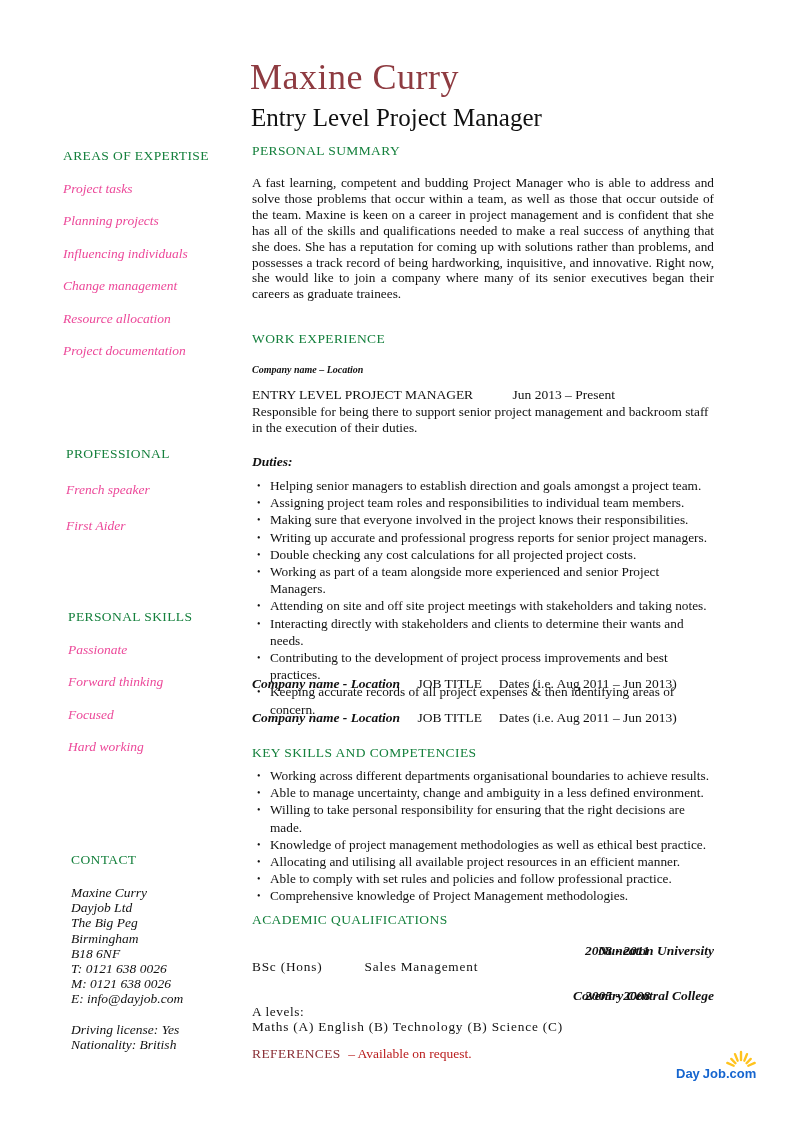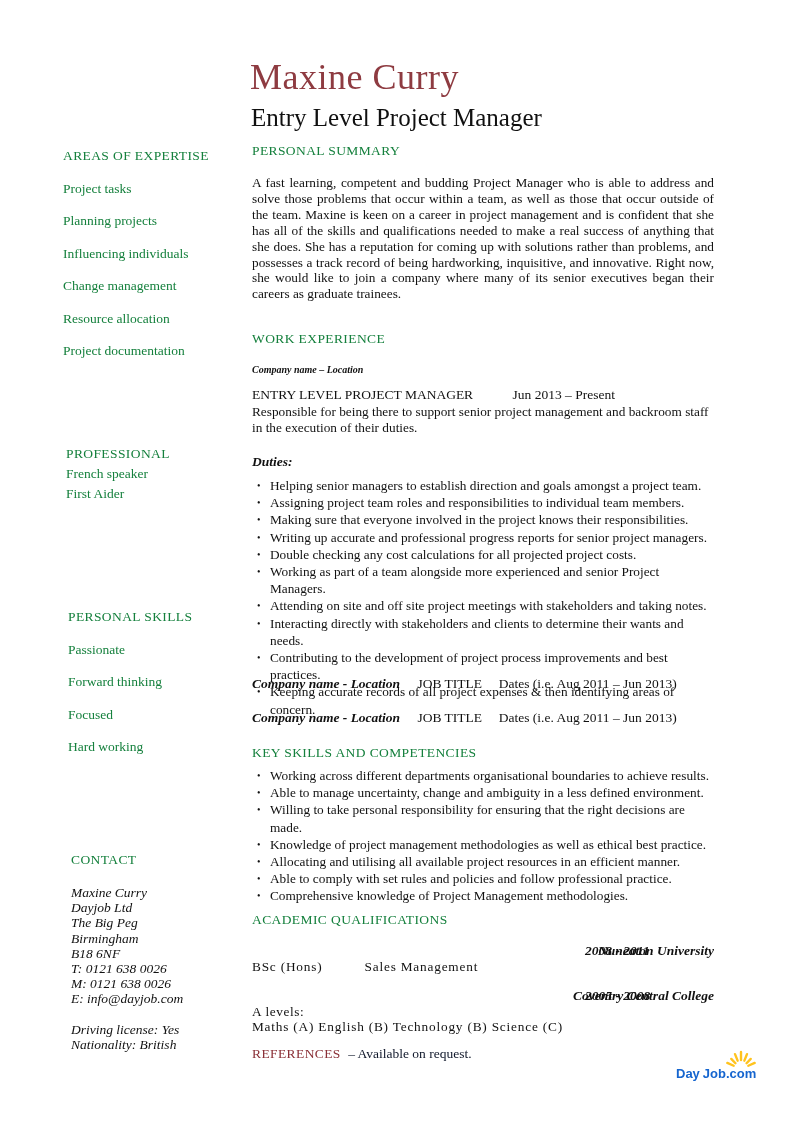--- a/index.html
+++ b/index.html
@@ -9,26 +9,26 @@
   .abs { position:absolute; }
 
   
   .sec-h { color:#15803d; font-size:13.5px; letter-spacing:0.4px; font-weight:400; }
 
   
   #name { left:250px; top:56px; font-size:36px; color:#8e3b41; letter-spacing:0.5px; }
   #subtitle { left:251px; top:104px; font-size:25px; color:#101010; }
 
   
-  .side-item { font-size:13.5px; color:#15803d; }
+  .side-item { font-style:italic; font-size:13.5px; color:#ec4899; }
   #aoe { left:63px; top:148px; width:175px; }
   #aoe .side-item { margin-top:16.5px; }
   #aoe .side-item:first-of-type { margin-top:18px; }
   #prof { left:66px; top:446px; width:175px; }
-  #prof .side-item { margin-top:4px; }
+  #prof .side-item { margin-top:20px; }
   #prof .side-item:first-of-type { margin-top:14px; }
   #pskills { left:68px; top:609px; width:175px; }
   #pskills .side-item { margin-top:16.5px; }
   #pskills .side-item:first-of-type { margin-top:18px; }
   #contact { left:71px; top:852px; width:175px; }
   #contact .c-line { font-style:italic; font-size:13.5px; line-height:15.2px; }
   #contact .c-lines { margin-top:17px; }
   #contact .c-details { margin-top:15px; }
 
   
@@ -58,21 +58,21 @@
   .aq-row .inst { font-weight:700; font-style:italic; }
   .aq-row .dates { position:absolute; left:333px; top:0; font-weight:700; font-style:italic; }
   #aq1 { top:943px; }
   #bsc-line { top:959px; font-size:13.3px; letter-spacing:0.8px; }
   #bsc-line .course { margin-left:38px; }
   #aq2 { top:988px; }
   #alevels { top:1004px; font-size:13.3px; letter-spacing:0.6px; }
   #maths { top:1019px; font-size:13.3px; letter-spacing:0.8px; }
   #refs { top:1046px; font-size:13.5px; }
   #refs .ref-h { color:#8a2f36; letter-spacing:0.4px; }
-  #refs .ref-t { color:#0f172a; margin-left:4px; }
+  #refs .ref-t { color:#b91c1c; margin-left:4px; }
 
   
   #logo { left:676px; top:1056px; width:86px; height:30px; cursor:pointer; }
   #logo .logo-text { position:absolute; left:0; top:10px; font-family:"Liberation Sans","DejaVu Sans",sans-serif; font-weight:700; font-size:13px; color:#1565cf; white-space:nowrap; }
   #logo .logo-text .dj-gap { display:inline-block; width:3px; }
   #logo svg { position:absolute; right:2px; top:-6px; }
 </style>
 </head>
 <body>
 

